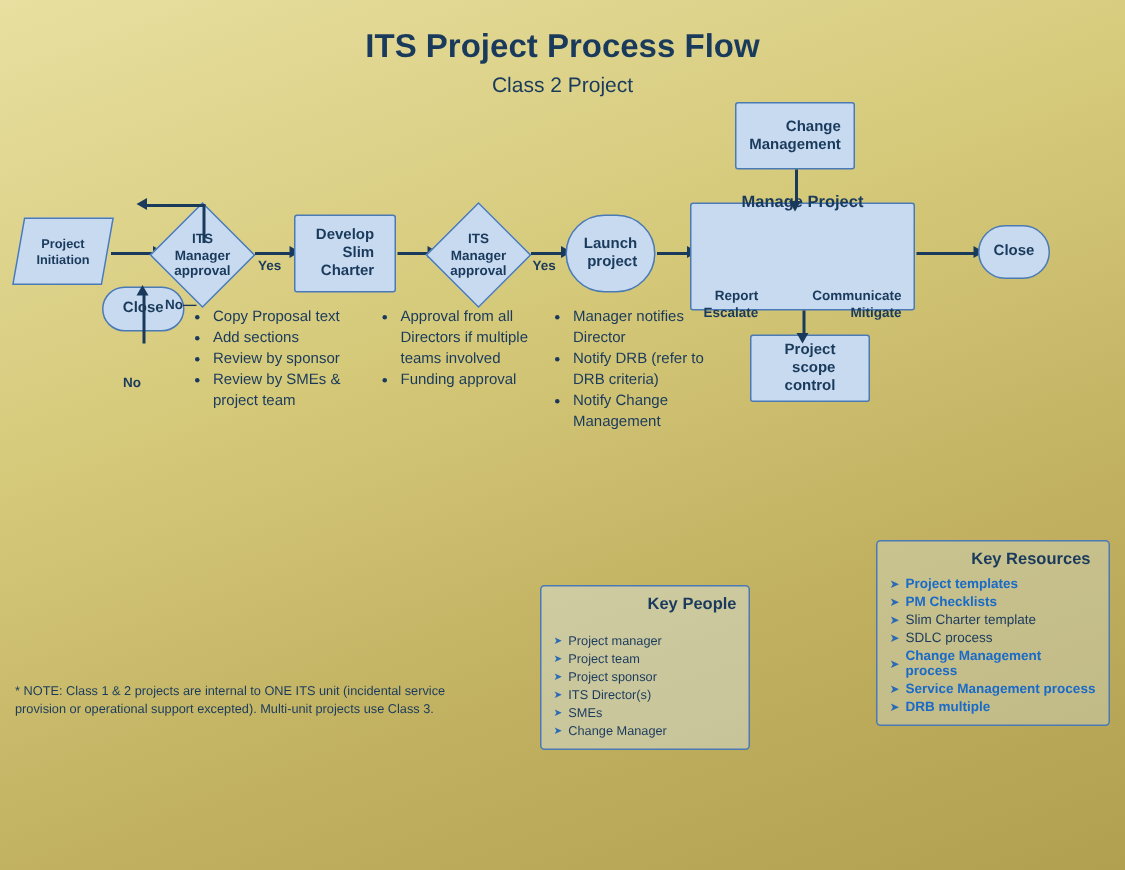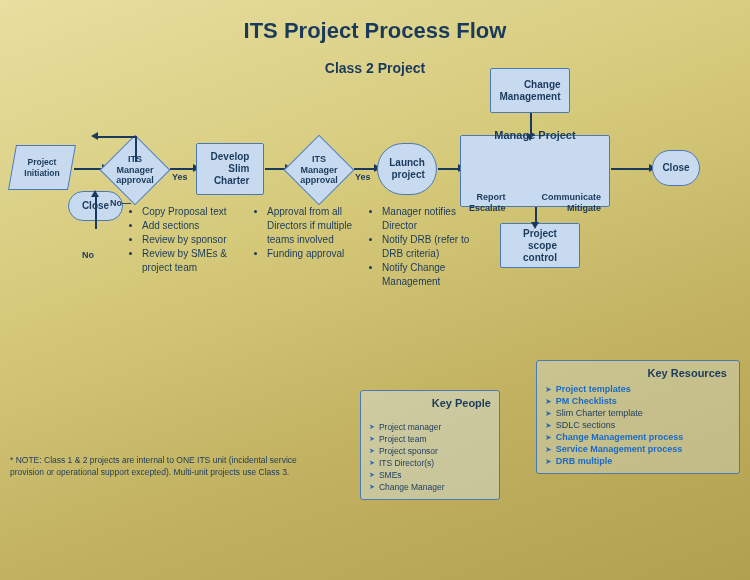--- a/index.html
+++ b/index.html
@@ -23,22 +23,21 @@
       padding-top: 18px;
     }
     .main-title {
       font-size: 22px;
       font-weight: bold;
       color: #1a3a5c;
     }
     .sub-title {
       font-size: 14px;
       color: #1a3a5c;
-      margin-top: 16px;
-      font-weight: bold;
+      margin-top: 4px;
     }
 
     
     .flow-area {
       position: absolute;
       top: 60px;
       left: 0;
       width: 750px;
       height: 420px;
     }
@@ -155,21 +154,21 @@
     .bullet-box ul {
       list-style: disc;
       padding-left: 12px;
     }
 
     
     .key-resources {
       position: absolute;
       right: 10px;
       top: 360px;
-      width: 204px;
+      width: 156px;
       background: rgba(220, 235, 250, 0.3);
       border: 1px solid #4a7ab5;
       padding: 6px 8px;
       border-radius: 3px;
       margin-left: 33px;
     }
     .key-resources-title {
       font-size: 11px;
       font-weight: bold;
       color: #1a3a5c;
@@ -394,21 +393,21 @@
   <div class="key-resources">
     <div class="key-resources-title">Key Resources</div>
     <ul>
     <li>
           <span class="highlight">Project templates</span>
         </li>
         <li>
           <span class="highlight">PM Checklists</span>
         </li>
         <li>Slim Charter template</li>
-        <li>SDLC sections</li>
+        <li>SDLC process</li>
         <li>
           <span class="highlight">Change Management process</span>
         </li>
         <li>
           <span class="highlight">Service Management process</span>
         </li>
         <li>
           <span class="highlight">DRB multiple</span>
         </li>
       </ul>

